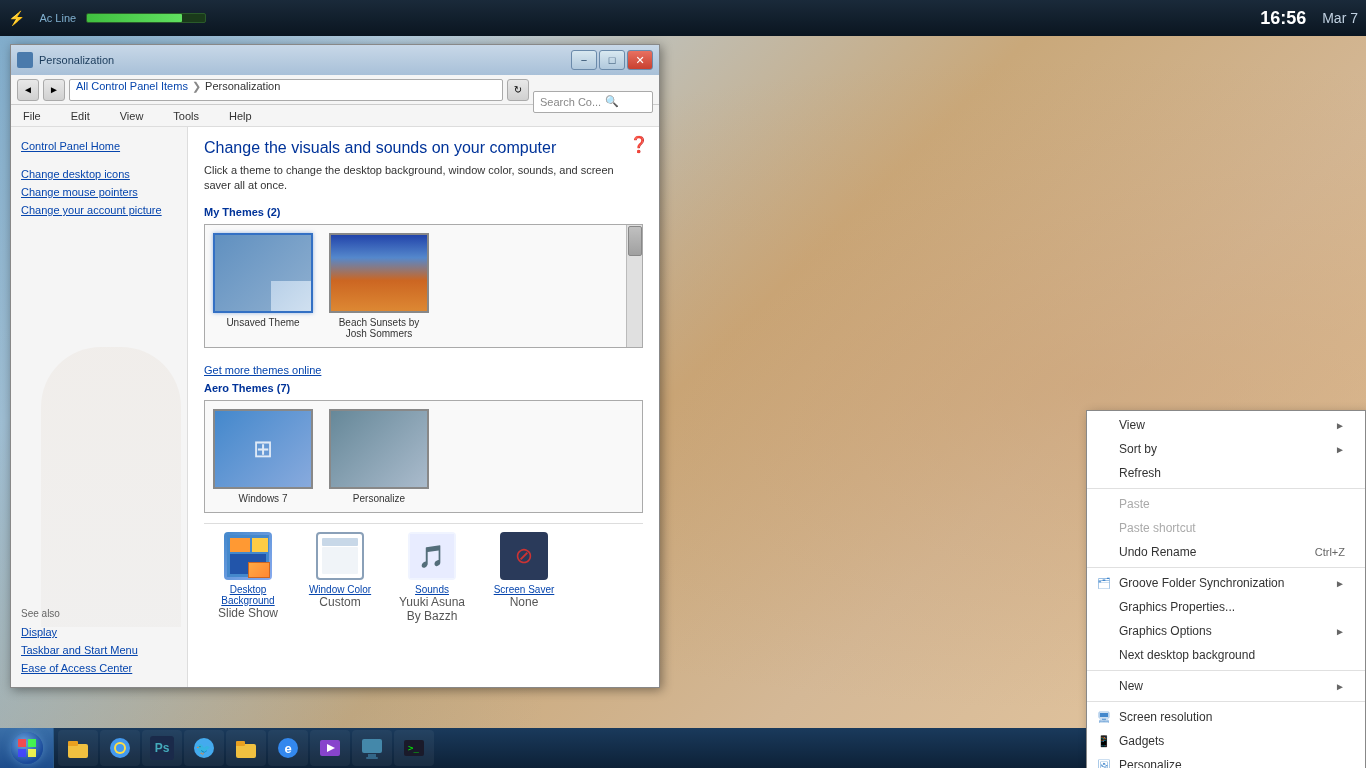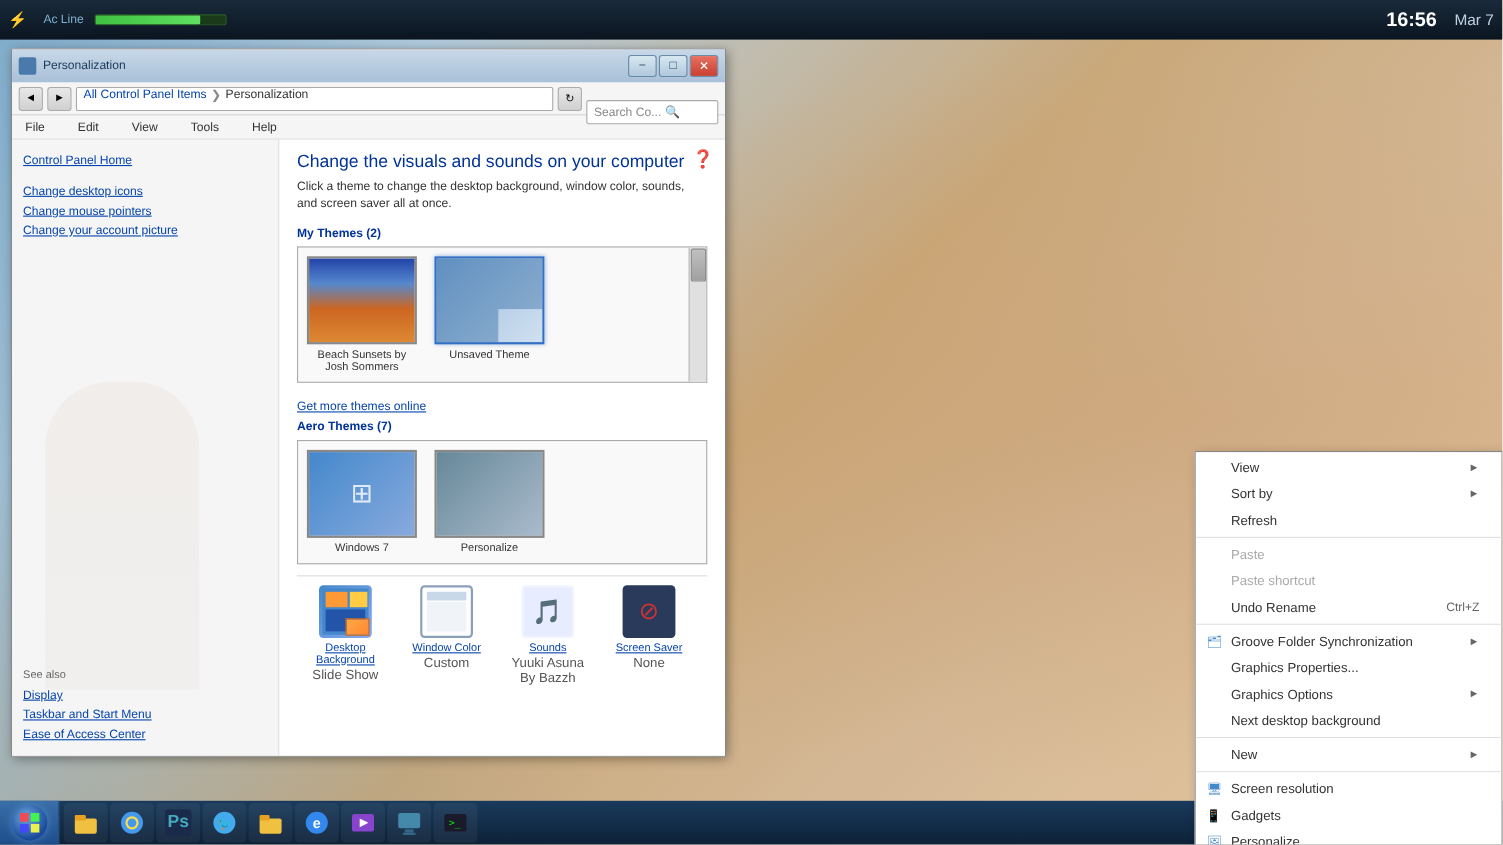--- a/index.html
+++ b/index.html
@@ -289,21 +289,21 @@
     }
 
     
     .window-body {
       display: flex;
       height: 560px;
     }
 
     
     .cp-sidebar {
-      width: 243px;
+      width: 177px;
       background: #f5f5f5;
       border-right: 1px solid #ddd;
       padding: 10px;
       position: relative;
       overflow: hidden;
     }
 
     .sidebar-link {
       display: block;
       font-size: 11px;
@@ -589,21 +589,21 @@
     .ctx-icon {
       position: absolute;
       left: 8px;
       width: 18px;
       height: 18px;
       display: flex;
       align-items: center;
       justify-content: center;
       font-size: 11px;
     }
-    .icon-ps { background: #1a2a4a; border-radius: 3px; color: #4ab; display: flex; align-items: center; justify-content: center; font-size: 16px; font-weight: bold; }
+    .icon-ps { background: #1a2a4a; border-radius: 3px; color: #4ab; display: flex; align-items: center; justify-content: center; font-size: 12px; font-weight: bold; }
   </style>
 </head>
 <body>
 
 <div id="desktop">
   <div class="bg-overlay"></div>
 
   <div id="top-bar">
     <div class="power-indicator">
       <span class="top-bar-icon">⚡</span>
@@ -682,26 +682,26 @@
       <div class="cp-main" style="position:relative;">
         <span class="cp-header-icon">❓</span>
         <div class="cp-main-title">Change the visuals and sounds on your computer</div>
         <div class="cp-main-desc">Click a theme to change the desktop background, window color, sounds, and screen saver all at once.</div>
 
         
         <div class="theme-section-label">My Themes (2)</div>
         <div class="theme-scroll-area">
           <div class="themes-grid">
             <div class="theme-item">
+              <div class="theme-preview theme-unsaved selected"></div>
+              <div class="theme-name">Unsaved Theme</div>
+            </div>
+            <div class="theme-item">
               <div class="theme-preview theme-beach"></div>
               <div class="theme-name">Beach Sunsets by Josh Sommers</div>
-            </div>
-            <div class="theme-item">
-              <div class="theme-preview theme-unsaved selected"></div>
-              <div class="theme-name">Unsaved Theme</div>
             </div>
           </div>
           <div class="theme-scroll-track">
             <div class="theme-scroll-thumb"></div>
           </div>
         </div>
 
         
         <a class="more-themes-link">Get more themes online</a>
 

